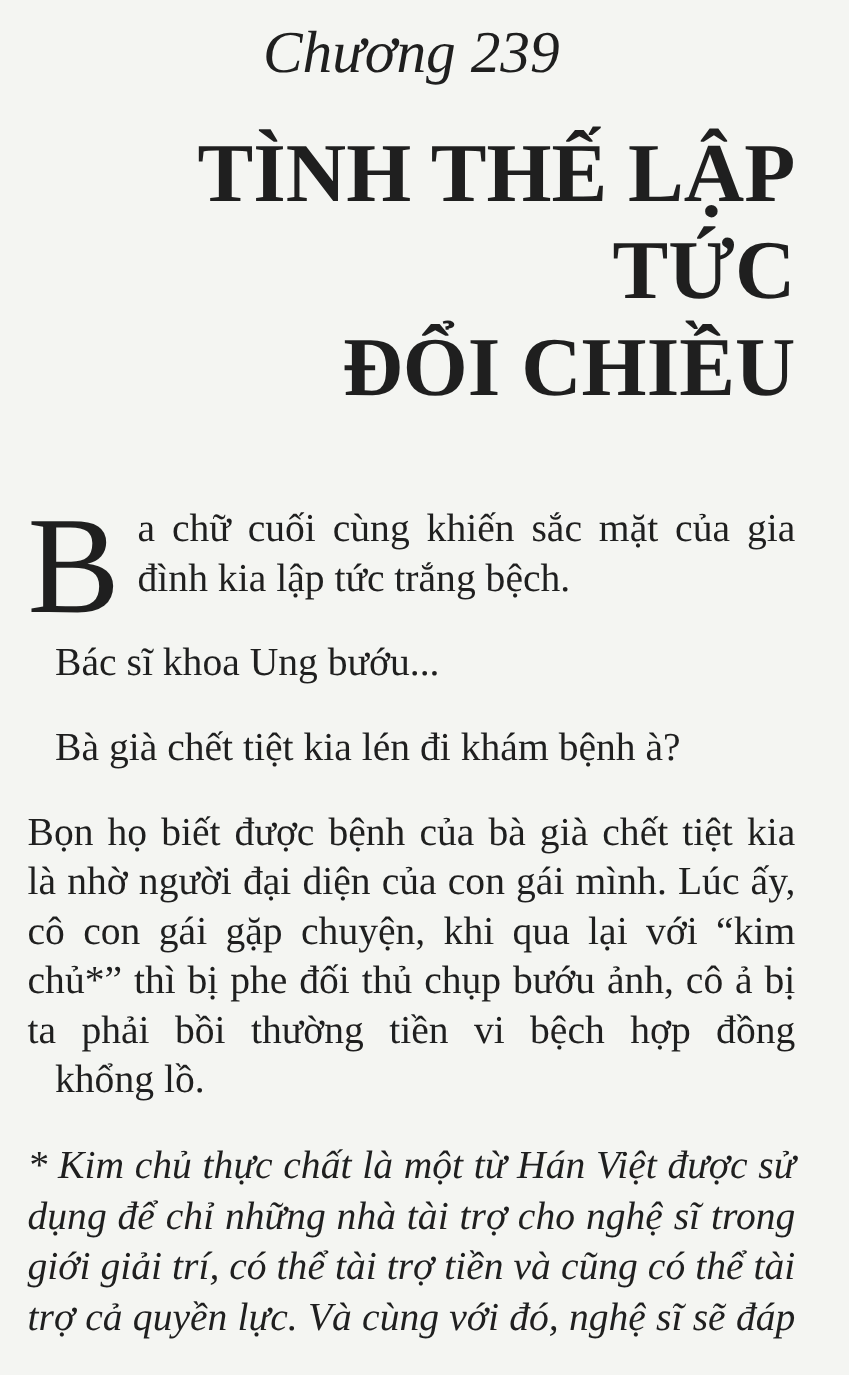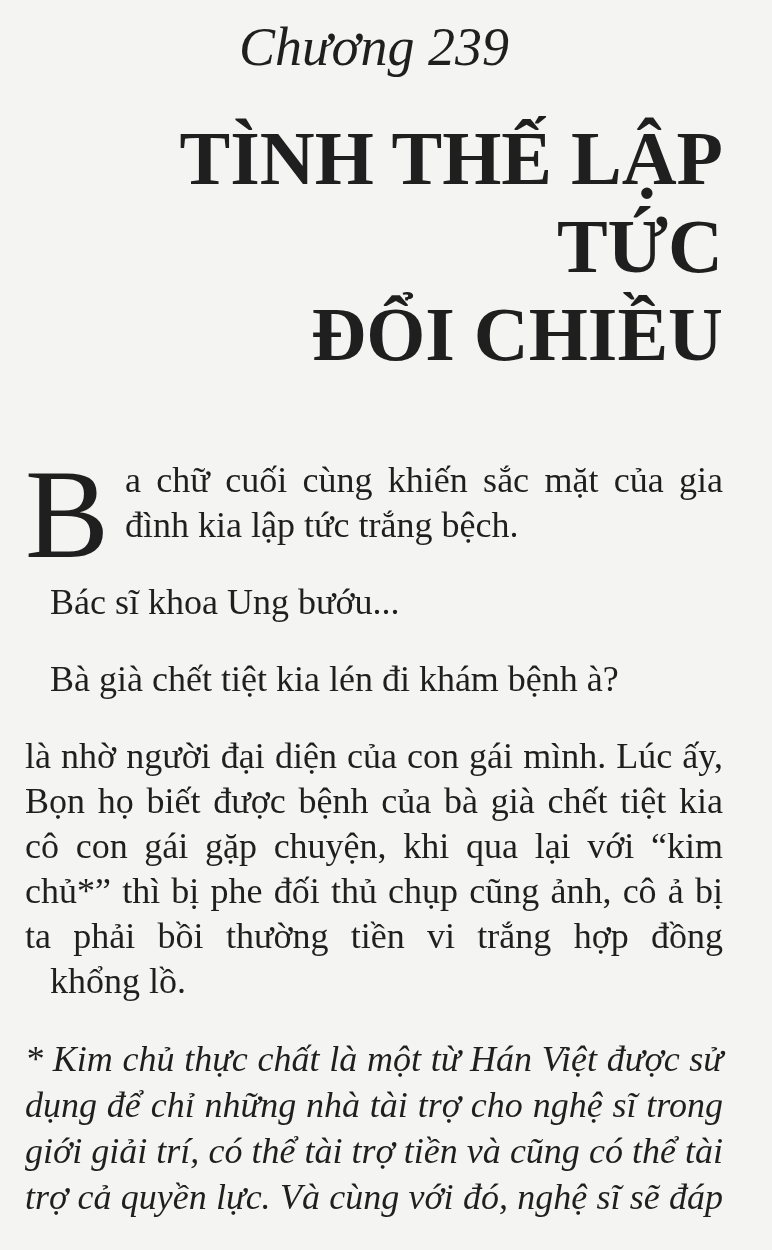--- a/index.html
+++ b/index.html
@@ -81,25 +81,25 @@
         <div class="line">a chữ cuối cùng khiến sắc mặt của gia</div>
         <div class="line last">đình kia lập tức trắng bệch.</div>
       </div>
       <div class="para normal">
         <div class="line last">Bác sĩ khoa Ung bướu...</div>
       </div>
       <div class="para normal">
         <div class="line last">Bà già chết tiệt kia lén đi khám bệnh à?</div>
       </div>
       <div class="para normal">
+        <div class="line">Bọn họ biết được bệnh của bà già chết tiệt kia</div>
         <div class="line">là nhờ người đại diện của con gái mình. Lúc ấy,</div>
-        <div class="line">Bọn họ biết được bệnh của bà già chết tiệt kia</div>
         <div class="line">cô con gái gặp chuyện, khi qua lại với “kim</div>
-        <div class="line">chủ*” thì bị phe đối thủ chụp cũng ảnh, cô ả bị</div>
-        <div class="line">ta phải bồi thường tiền vi trắng hợp đồng</div>
+        <div class="line">chủ*” thì bị phe đối thủ chụp bướu ảnh, cô ả bị</div>
+        <div class="line">ta phải bồi thường tiền vi bệch hợp đồng</div>
         <div class="line last">khổng lồ.</div>
       </div>
       <div class="para footnote">
         <div class="line">* Kim chủ thực chất là một từ Hán Việt được sử</div>
         <div class="line">dụng để chỉ những nhà tài trợ cho nghệ sĩ trong</div>
         <div class="line">giới giải trí, có thể tài trợ tiền và cũng có thể tài</div>
         <div class="line">trợ cả quyền lực. Và cùng với đó, nghệ sĩ sẽ đáp</div>
       </div>
     </div>
 </div>

